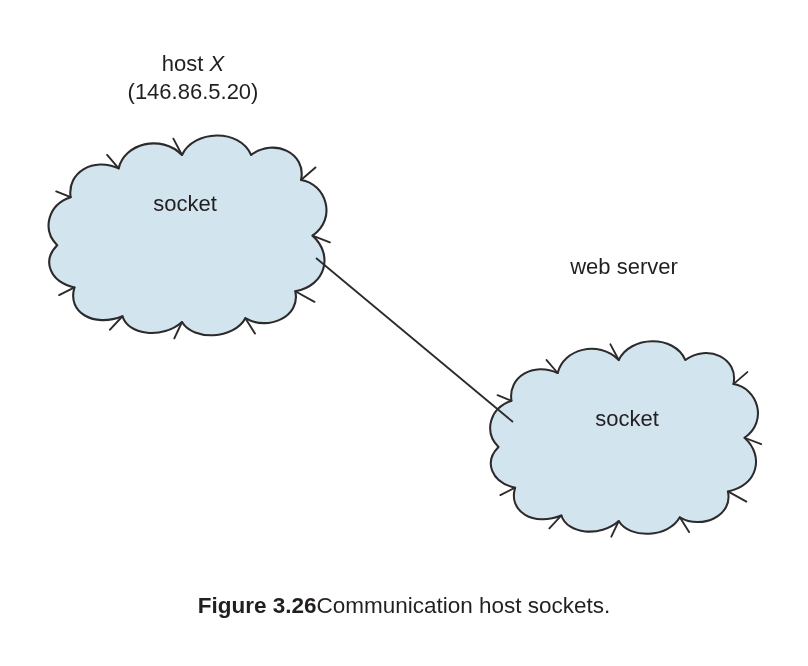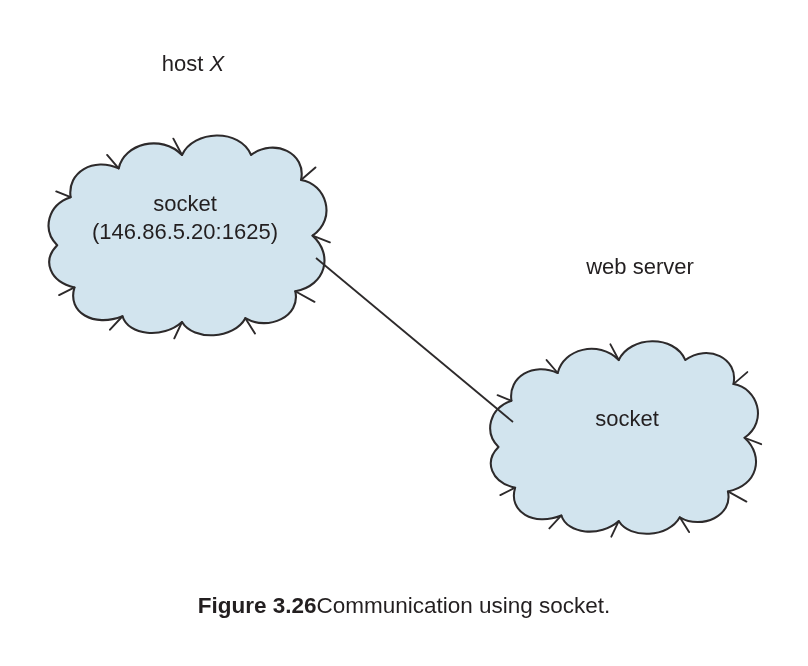--- a/index.html
+++ b/index.html
@@ -101,32 +101,32 @@
     <g>
       <use href="#cloudBody" class="cloud-body" transform="translate(480,336) scale(0.925)"></use>
       <use href="#cloudTicks" class="cloud-ticks" transform="translate(480,336) scale(0.925)"></use>
     </g>
 
     <line class="conn-line" x1="316" y1="258" x2="513" y2="422"></line>
   </svg>
 
   <div class="label" style="left:193px; top:50px;">
     <div><span>host </span><span class="em">X</span></div>
+    <div>(146.86.5.20)</div>
   </div>
 
   <div class="label" style="left:185px; top:190px;">
     <div>socket</div>
-    <div>(146.86.5.20:1625)</div>
   </div>
 
-  <div class="label" style="left:640px; top:253px;">
+  <div class="label" style="left:624px; top:253px;">
     <div>web server</div>
   </div>
 
   <div class="label" style="left:627px; top:405px;">
     <div>socket</div>
   </div>
 
   <div class="caption" style="top:592px;">
-    <span class="cap-label">Figure 3.26</span><span>Communication using socket.</span>
+    <span class="cap-label">Figure 3.26</span><span>Communication host sockets.</span>
   </div>
 
 </div>
 
 </body></html>

